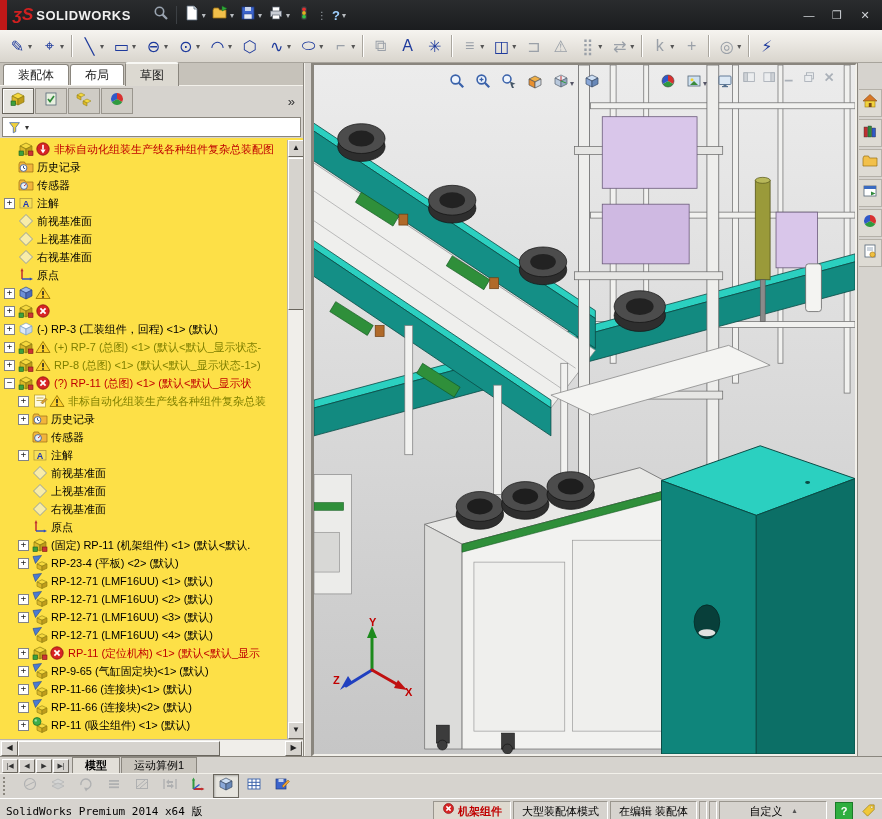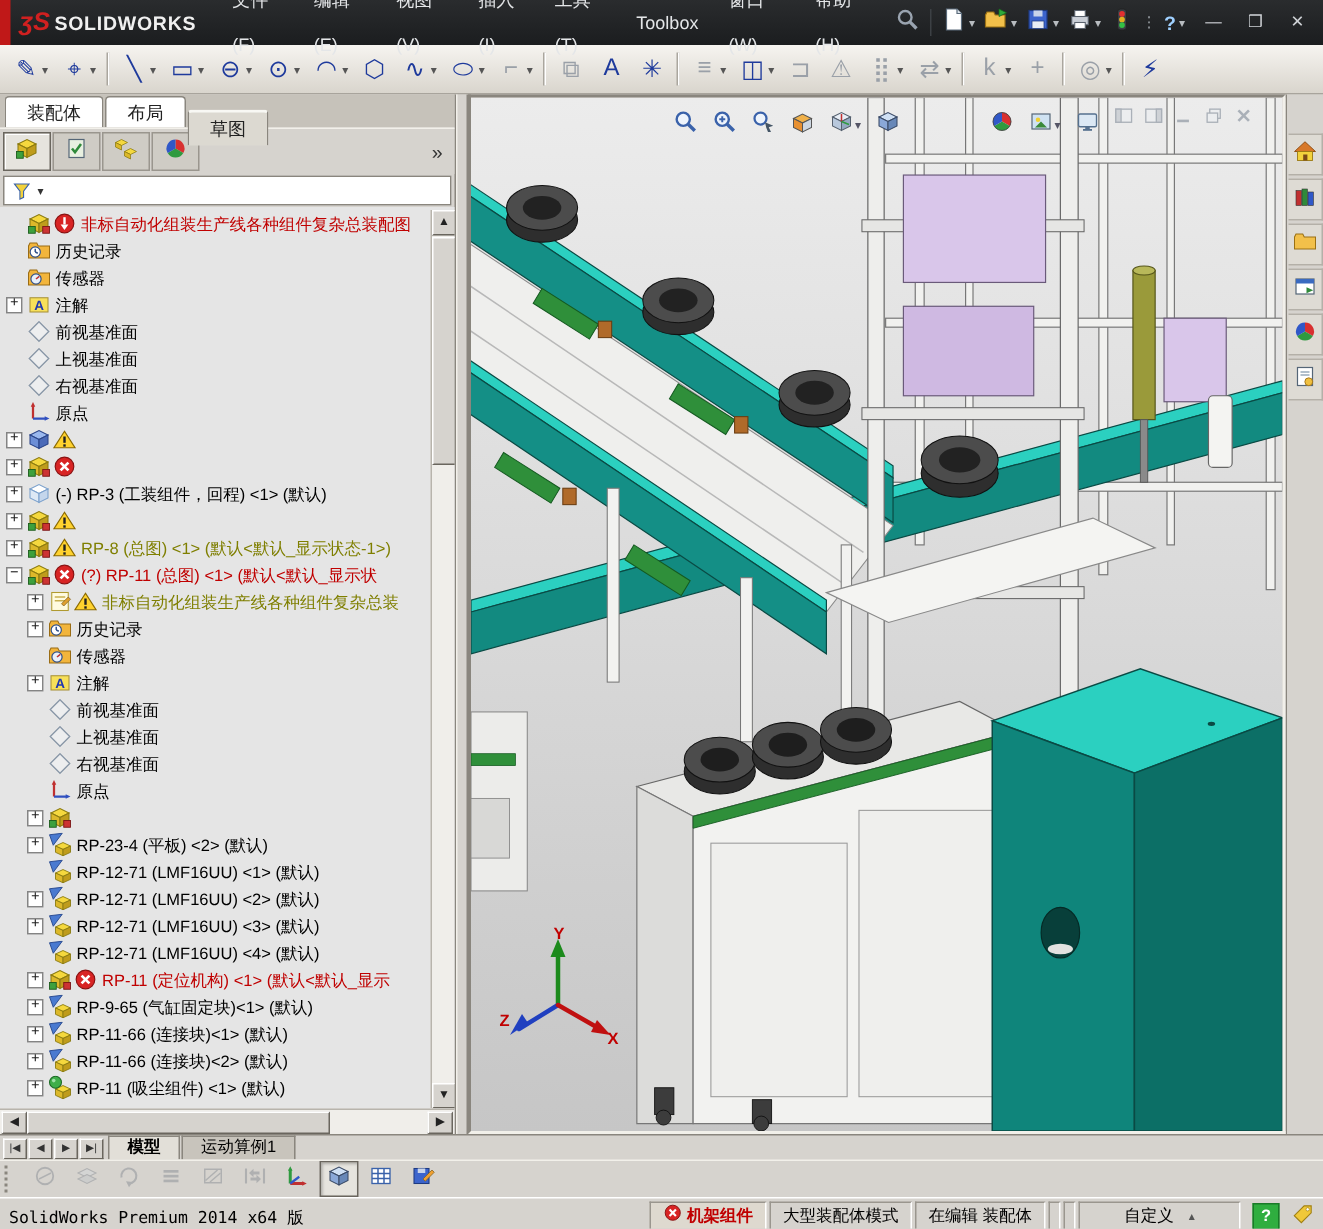--- a/index.html
+++ b/index.html
@@ -31,30 +31,30 @@
   .t2glyph{font-size:16px;color:#1e3a9c;width:19px;text-align:center;}
   .t2glyph.dis{color:#9aa0a8;}
   .t2dd{font-size:8px;color:#555;margin-left:1px;}
   .t2sep{width:1px;height:22px;background:#aaa69e;border-right:1px solid #fff;margin:0 3px;}
 
   
   .main{flex:0 0 693px;height:693px;display:flex;}
   .left-panel{width:303px;flex:0 0 303px;display:flex;flex-direction:column;background:#d6d3ce;border-right:1px solid #8a867e;}
   .cmdtabs{height:22px;flex:0 0 22px;display:flex;align-items:flex-end;background:#c6c2ba;padding-left:3px;}
   .ctab{font-size:12px;padding:2px 14px;border:1px solid #8a867e;border-bottom:none;background:#ffffff;color:#222;margin-right:1px;border-radius:3px 3px 0 0;height:16px;line-height:16px;}
-  .ctab.active{background:#dcd9d1;position:relative;top:12px;height:18px;line-height:18px;border-top:2px solid #f8f8f4;}
+  .ctab.active{background:#dcd9d1;position:relative;top:1px;height:18px;line-height:18px;border-top:2px solid #f8f8f4;}
   .fmtabs{height:28px;flex:0 0 28px;display:flex;align-items:center;background:#d6d3ce;border-top:1px solid #f2f0ea;padding:1px 2px;}
   .fmtab{width:30px;height:24px;display:flex;align-items:center;justify-content:center;border:1px solid #9a968e;margin-right:1px;background:#cfccc5;}
   .fmtab.active{background:#e6e4de;border-color:#6a665e;box-shadow:inset 1px 1px 0 #fff;}
   .fm-overflow{margin-left:auto;font-size:13px;color:#333;padding:0 6px;}
   .filter-row{height:18px;flex:0 0 18px;margin:1px 2px;background:#fff;border:1px solid #8a867e;display:flex;align-items:center;padding-left:3px;}
   .filter-dd{font-size:8px;color:#333;margin-left:2px;}
 
   
-  .treewrap{flex:1 1 auto;position:relative;overflow:hidden;background:#e5e5e5;}
+  .treewrap{flex:1 1 auto;position:relative;overflow:hidden;background:#fde047;}
   .tree{position:absolute;left:0;top:2px;right:15px;bottom:0;overflow:hidden;}
   .trow{height:18px;display:flex;align-items:center;white-space:nowrap;font-size:11px;color:#000;}
   .texp{width:9px;height:9px;flex:0 0 9px;border:1px solid #848484;background:#fff;font-size:9px;line-height:7px;text-align:center;color:#222;margin-right:3px;font-family:"DejaVu Sans Mono",monospace;}
   .texp-sp{width:14px;flex:0 0 14px;}
   .ticon{width:16px;height:16px;flex:0 0 16px;margin-right:1px;display:inline-flex;align-items:center;justify-content:center;}
   .ttext{padding:0 2px;overflow:hidden;}
   .ttext.red{color:#c00000;}
   .ttext.olive{color:#7f7f00;}
   .trow.sel .ttext{background:#0a246a;color:#fff;}
   
@@ -112,30 +112,20 @@
 <body>
 
 <div class="window">
 
   <div class="titlebar">
     <div class="red-stripe"></div>
     <div class="logo">
       <span class="mark">ʒS</span>
       <span class="word">SOLIDWORKS</span>
     </div>
-    <div class="menubar" id="menubar">
-        <div class="menu-item">文件(F)</div>
-        <div class="menu-item">编辑(E)</div>
-        <div class="menu-item">视图(V)</div>
-        <div class="menu-item">插入(I)</div>
-        <div class="menu-item">工具(T)</div>
-        <div class="menu-item">Toolbox</div>
-        <div class="menu-item">窗口(W)</div>
-        <div class="menu-item">帮助(H)</div>
-      </div>
     <div class="qt" id="quicktools">
         <span class="qbtn">
           <span><svg width="16" height="16" viewBox="0 0 16 16">
               <circle cx="6.5" cy="6.5" r="4.2" fill="none" stroke="#9aa4b0" stroke-width="1.6"></circle>
               <line x1="9.6" y1="9.6" x2="14" y2="14" stroke="#9aa4b0" stroke-width="2.2"></line>
             </svg></span>
         </span>
         <span class="vsep"></span>
         <span class="qbtn">
           <span><svg width="16" height="16" viewBox="0 0 16 16">
@@ -485,20 +475,21 @@
                   <rect x="10.5" y="10" width="4.5" height="4.5" fill="#cc3333" stroke="#7a1515" stroke-width=".6"></rect>
                 </svg>
               </span>
               <span class="ticon">
                 <svg width="16" height="16" viewBox="0 0 16 16">
                   <polygon points="8,2.5 15,13.5 1,13.5" fill="#ffd22e" stroke="#8a6a00" stroke-width=".8"></polygon>
                   <rect x="7.2" y="6" width="1.6" height="4.2" fill="#222"></rect>
                   <rect x="7.2" y="11.2" width="1.6" height="1.6" fill="#222"></rect>
                 </svg>
               </span>
+              <span class="ttext olive">(+) RP-7 (总图) &lt;1&gt; (默认&lt;默认_显示状态-</span>
             </div>
             <div class="trow" style="padding-left: 4px;">
               <span class="texp">+</span>
               <span class="ticon">
                 <svg width="16" height="16" viewBox="0 0 16 16">
                   <polygon points="2,5 8,2 14,5 8,8" fill="#f5d83e" stroke="#8a7a10" stroke-width=".7"></polygon>
                   <polygon points="2,5 8,8 8,14 2,11" fill="#dcb82a" stroke="#8a7a10" stroke-width=".7"></polygon>
                   <polygon points="8,8 14,5 14,11 8,14" fill="#bf9c1c" stroke="#8a7a10" stroke-width=".7"></polygon>
                   <rect x="1" y="10" width="4.5" height="4.5" fill="#3da03d" stroke="#1c5c1c" stroke-width=".6"></rect>
                   <rect x="10.5" y="10" width="4.5" height="4.5" fill="#cc3333" stroke="#7a1515" stroke-width=".6"></rect>
@@ -628,20 +619,21 @@
               <span class="texp">+</span>
               <span class="ticon">
                 <svg width="16" height="16" viewBox="0 0 16 16">
                   <polygon points="2,5 8,2 14,5 8,8" fill="#f5d83e" stroke="#8a7a10" stroke-width=".7"></polygon>
                   <polygon points="2,5 8,8 8,14 2,11" fill="#dcb82a" stroke="#8a7a10" stroke-width=".7"></polygon>
                   <polygon points="8,8 14,5 14,11 8,14" fill="#bf9c1c" stroke="#8a7a10" stroke-width=".7"></polygon>
                   <rect x="1" y="10" width="4.5" height="4.5" fill="#3da03d" stroke="#1c5c1c" stroke-width=".6"></rect>
                   <rect x="10.5" y="10" width="4.5" height="4.5" fill="#cc3333" stroke="#7a1515" stroke-width=".6"></rect>
                 </svg>
               </span>
+              <span class="ttext black">(固定) RP-11 (机架组件) &lt;1&gt; (默认&lt;默认.</span>
             </div>
             <div class="trow" style="padding-left: 18px;">
               <span class="texp">+</span>
               <span class="ticon">
                 <svg width="16" height="16" viewBox="0 0 16 16">
                   <polygon points="5,9 10,6.7 15,9 10,11.3" fill="#f5d83e" stroke="#8a7a10" stroke-width=".6"></polygon>
                   <polygon points="5,9 10,11.3 10,15.5 5,13.2" fill="#dcb82a" stroke="#8a7a10" stroke-width=".6"></polygon>
                   <polygon points="10,11.3 15,9 15,13.2 10,15.5" fill="#bf9c1c" stroke="#8a7a10" stroke-width=".6"></polygon>
                   <polygon points="1,1.5 9.5,0.5 3.5,8.5" fill="#4a7ad0" stroke="#24458c" stroke-width=".6"></polygon>
                 </svg>

